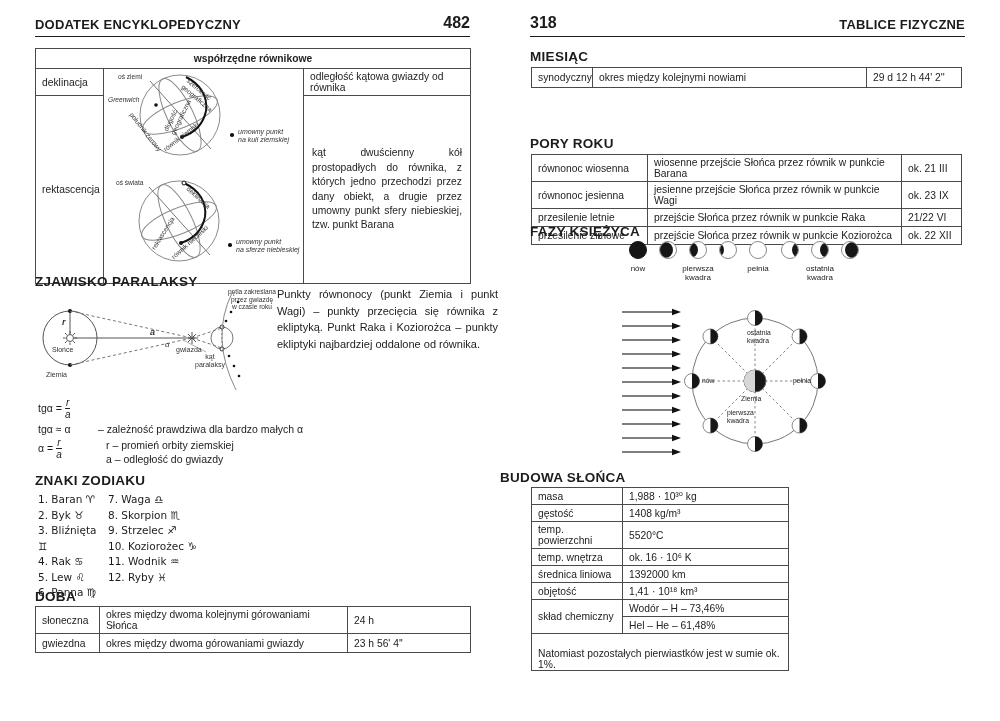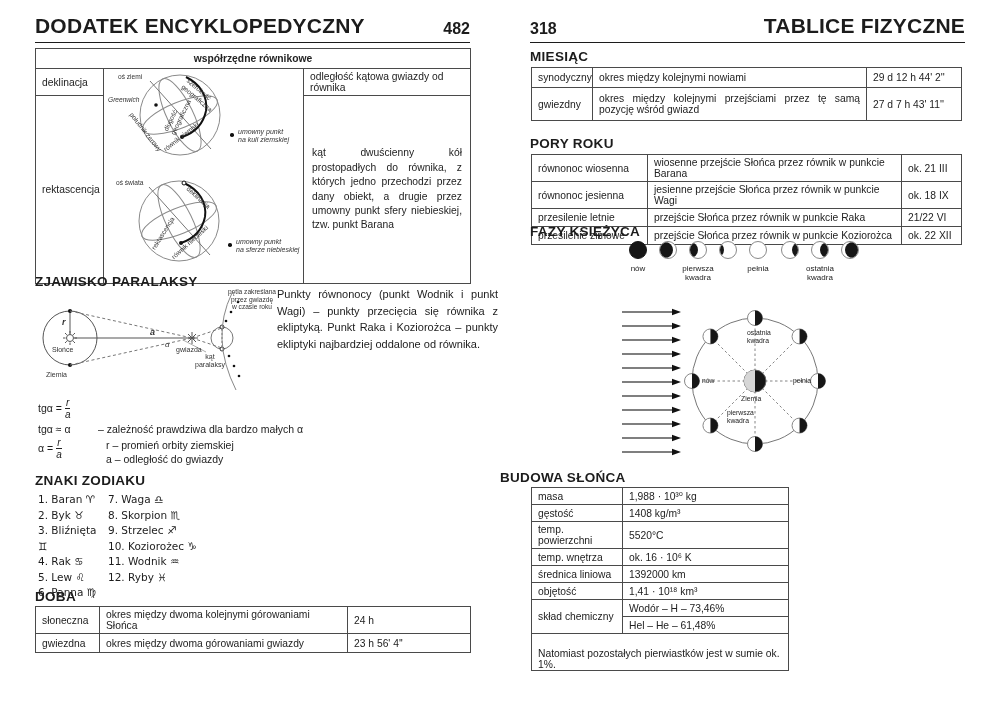--- a/index.html
+++ b/index.html
@@ -2,21 +2,21 @@
 <html><head>
 <meta charset="utf-8">
 <style>
   html,body{margin:0;padding:0;background:#e8e8e8;}
   #canvas{position:relative;width:1000px;height:721px;background:#ffffff;
     font-family:"Liberation Sans","DejaVu Sans",sans-serif;color:#1c1c1c;overflow:hidden;}
   .abs{position:absolute;}
   .pre{white-space:pre-line;}
   .hdr{display:flex;justify-content:space-between;align-items:flex-end;
     border-bottom:1.6px solid #1c1c1c;padding-bottom:4px;}
-  .hdr .big{font-size:21px;font-weight:bold;letter-spacing:.2px;text-align:right;}
+  .hdr .big{font-size:13px;font-weight:bold;letter-spacing:.2px;text-align:right;}
   .hdr .pno{font-size:16px;font-weight:bold;}
   .h2{font-size:13.5px;font-weight:bold;letter-spacing:.3px;}
   table{border-collapse:collapse;table-layout:fixed;}
   td{border:1px solid #4a4a4a;font-size:10.3px;padding:2px 6px;vertical-align:middle;color:#222;}
   .t-title{text-align:center;font-weight:bold;}
   .just{text-align:justify;}
   .vtop{vertical-align:top;}
   .small-lbl{position:absolute;font-size:6.6px;color:#333;line-height:1.15;}
   .it{font-style:italic;}
   .rot{transform-origin:0 0;}
@@ -175,21 +175,21 @@
     <div class="small-lbl it" style="left:120px;top:39px;font-size:9px;font-weight:bold">a</div>
     <div class="small-lbl it" style="left:135px;top:52px;font-size:8px">α</div>
     <div class="small-lbl pre" style="left:158px;top:65px;width:44px;text-align:center;font-size:7px">kąt
 paralaksy</div>
     <div class="small-lbl" style="left:146px;top:58px;font-size:7px">gwiazda</div>
     <div class="small-lbl pre" style="left:196px;top:0px;width:52px;text-align:center">pętla zakreślana
 przez gwiazdę
 w czasie roku</div>
   </div>
 
-  <div class="abs note" style="left:277px;top:286px;width:221px">Punkty równonocy (punkt Wodnik i punkt Wagi) – punkty przecięcia się równika z ekliptyką. Punkt Raka i Koziorożca – punkty ekliptyki najbardziej oddalone od równika.</div>
+  <div class="abs note" style="left:277px;top:286px;width:221px">Punkty równonocy (punkt Ziemia i punkt Wagi) – punkty przecięcia się równika z ekliptyką. Punkt Raka i Koziorożca – punkty ekliptyki najbardziej oddalone od równika.</div>
 
   <div class="abs" style="left:38px;top:398px;width:330px;height:70px">
     <div class="formula-line" style="left:0;top:0">
       <span>tgα =</span><span class="frac">
           <span>r</span>
           <span class="den">a</span>
         </span>
     </div>
     <div class="formula-line" style="left:0;top:25px">tgα ≈ α</div>
     <div class="formula-line" style="left:60px;top:25px">– zależność prawdziwa dla bardzo małych α</div>
@@ -255,45 +255,40 @@
         <col style="width:61px">
         <col style="width:274px">
         <col style="width:95px">
       </colgroup>
     <tbody>
         <tr>
       <td style="height:15px">synodyczny</td>
       <td>okres między kolejnymi nowiami</td>
       <td>29 d 12 h 44' 2''</td>
     </tr>
-    <tr>
-      <td style="height:28px">gwiezdny</td>
-      <td class="just">okres między kolejnymi przejściami przez tę samą pozycję wśród gwiazd</td>
-      <td>27 d 7 h 43' 11''</td>
-    </tr>
   </tbody>
     </table>
 
   <div class="abs h2" style="left:530px;top:136px">PORY ROKU</div>
   <table class="abs" style="left:531px;top:154px;width:430px;">
     <colgroup>
         <col style="width:116px">
         <col style="width:254px">
         <col style="width:60px">
       </colgroup>
     <tbody>
         <tr>
       <td style="height:13px">równonoc wiosenna</td>
       <td>wiosenne przejście Słońca przez równik w punkcie Barana</td>
       <td>ok. 21 III</td>
     </tr>
     <tr>
       <td style="height:13px">równonoc jesienna</td>
       <td>jesienne przejście Słońca przez równik w punkcie Wagi</td>
-      <td>ok. 18 IX</td>
+      <td>ok. 23 IX</td>
     </tr>
     <tr>
       <td style="height:13px">przesilenie letnie</td>
       <td>przejście Słońca przez równik w punkcie Raka</td>
       <td>21/22 VI</td>
     </tr>
     <tr>
       <td style="height:13px">przesilenie zimowe</td>
       <td>przejście Słońca przez równik w punkcie Koziorożca</td>
       <td>ok. 22 XII</td>

